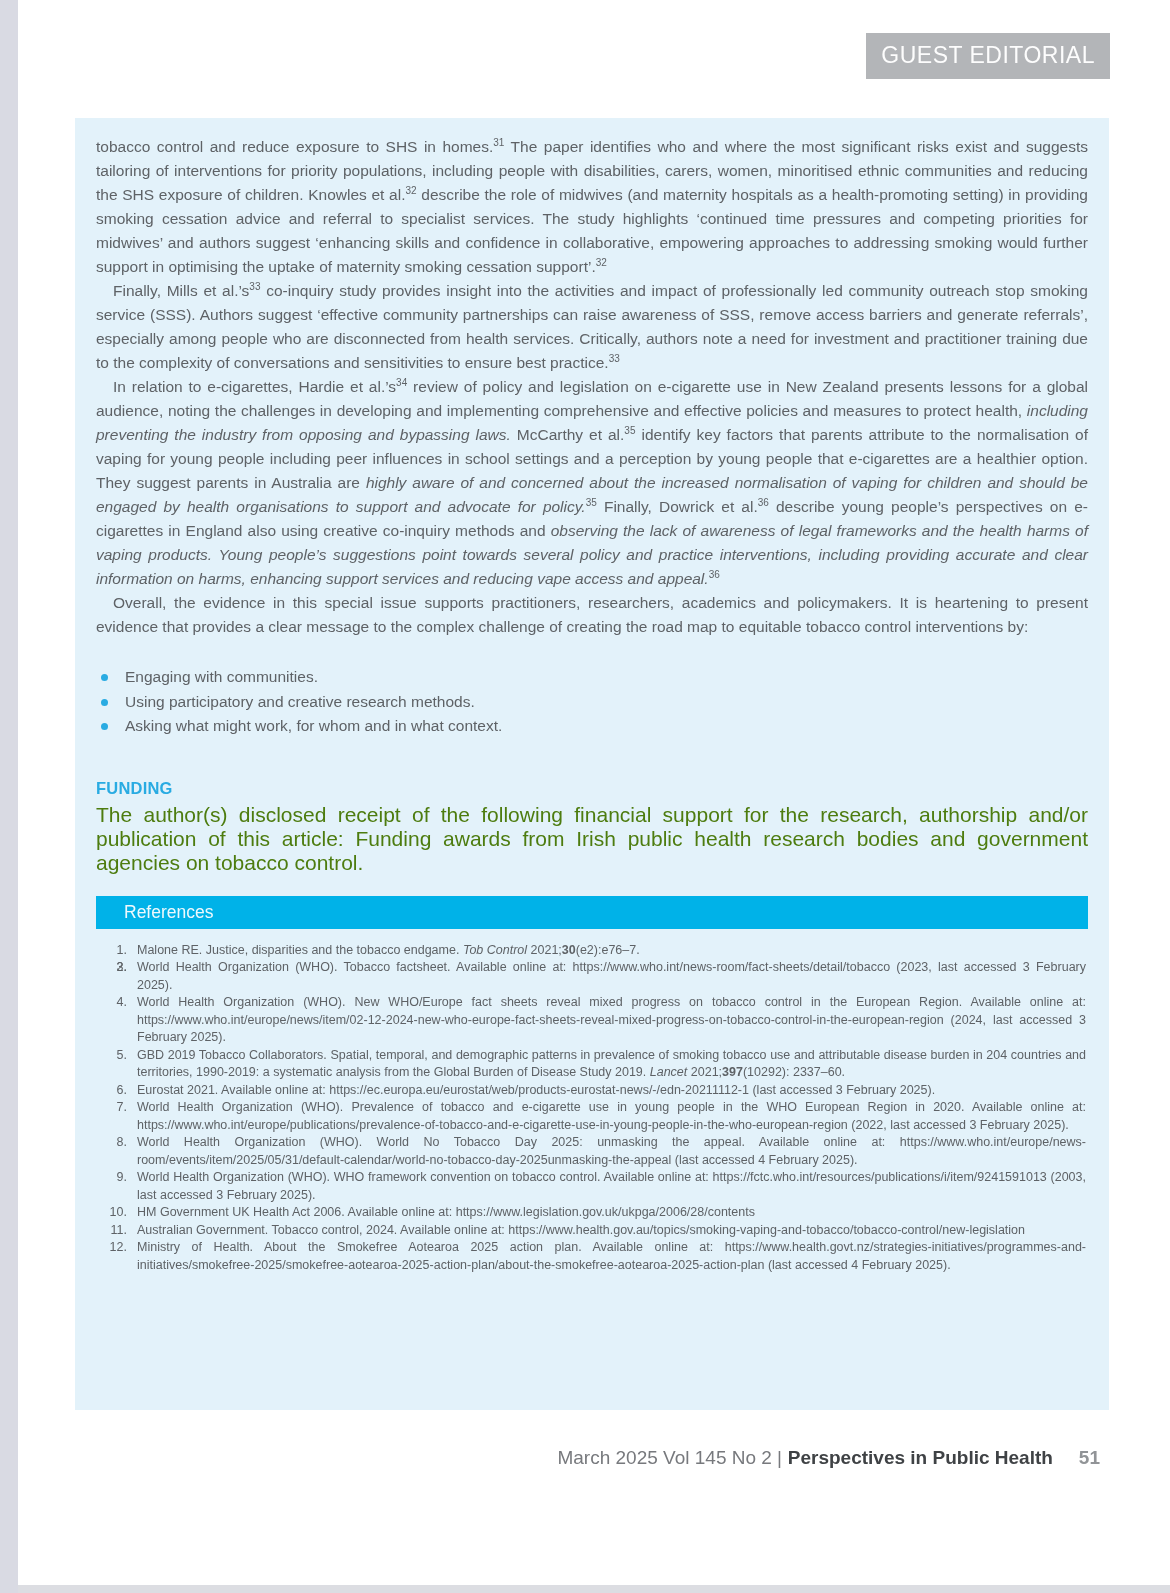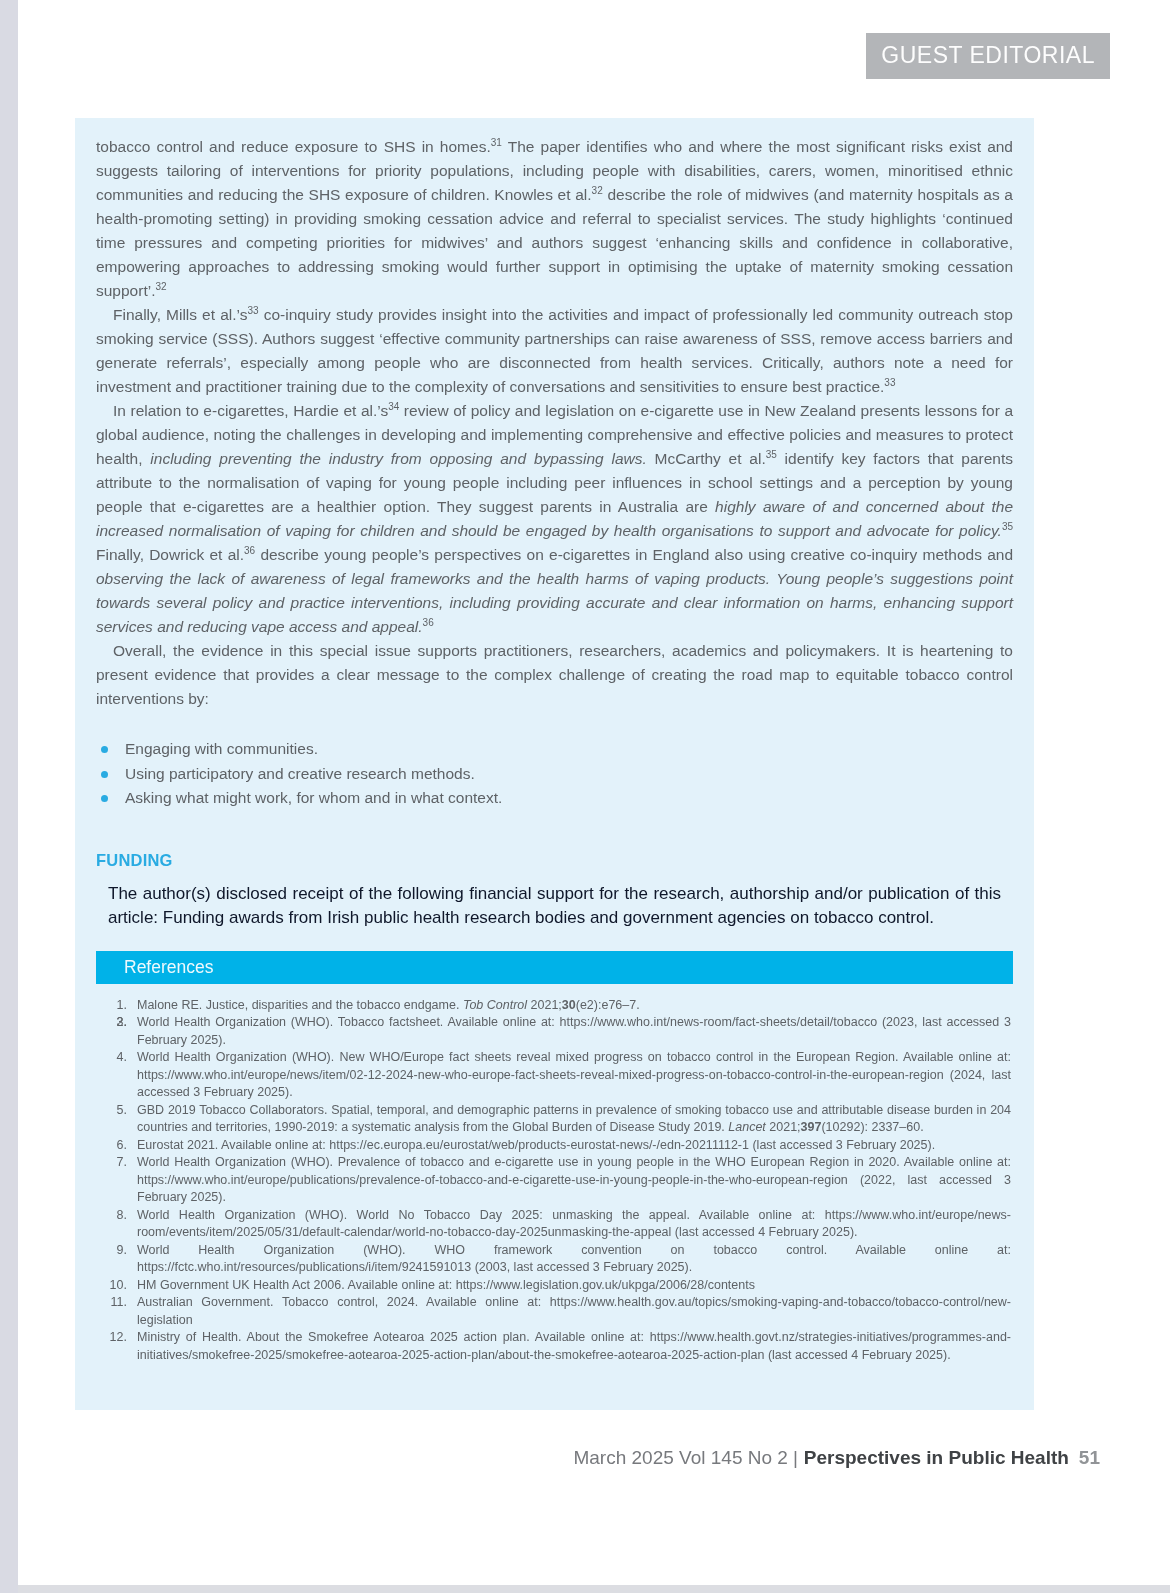--- a/index.html
+++ b/index.html
@@ -24,21 +24,21 @@
   .badge {
     position: absolute; top: 33px; right: 60px;
     background: #b3b5b8;
     color: #fdfdfd;
     font-size: 23px;
     letter-spacing: 0.5px;
     padding: 9px 15px 10px;
   }
   .panel {
     position: absolute; left: 75px; top: 118px;
-    width: 959px;
+    width: 1034px;
     min-height: 1292px;
     background: #e3f2fa;
     padding: 17px 21px 36px;
   }
   .body-p {
     margin: 0;
     font-size: 15.5px;
     line-height: 24px;
     text-align: justify;
     color: #5e6266;
@@ -66,25 +66,25 @@
     background: #29abe2;
   }
   .funding { margin-top: 40px; }
   .funding h2 {
     margin: 0 0 5px;
     font-size: 16.5px;
     color: #29abe2;
     letter-spacing: 0.2px;
   }
   .funding p {
-    margin: 12px;
-    font-size: 17px;
+    margin: 0;
+    font-size: 21px;
     line-height: 24px;
     text-align: justify;
-    color: #0f172a;
+    color: #4d7c0f;
   }
   .refs { margin-top: 21px; }
   .refs-bar {
     background: #00b2e8;
     height: 33px;
     line-height: 33px;
     padding-left: 28px;
     font-size: 17.5px;
     color: #eef9fd;
   }
@@ -108,21 +108,21 @@
     text-align: right;
   }
   .footer {
     position: absolute; top: 1447px; right: 70px;
     font-size: 19px;
     color: #77797d;
     white-space: nowrap;
   }
   .footer .sep { margin: 0 6px 0 5px; }
   .footer .jn { font-weight: bold; color: #3f4245; }
-  .footer .pg { font-weight: bold; color: #919497; margin-left: 10px; }
+  .footer .pg { font-weight: bold; color: #919497; margin-left: 26px; }
 </style>
 </head>
 <body>
 
 <div class="edge-left"></div>
 <div class="edge-bottom"></div>
 
 <div class="badge">GUEST EDITORIAL</div>
 
 <div class="panel">

